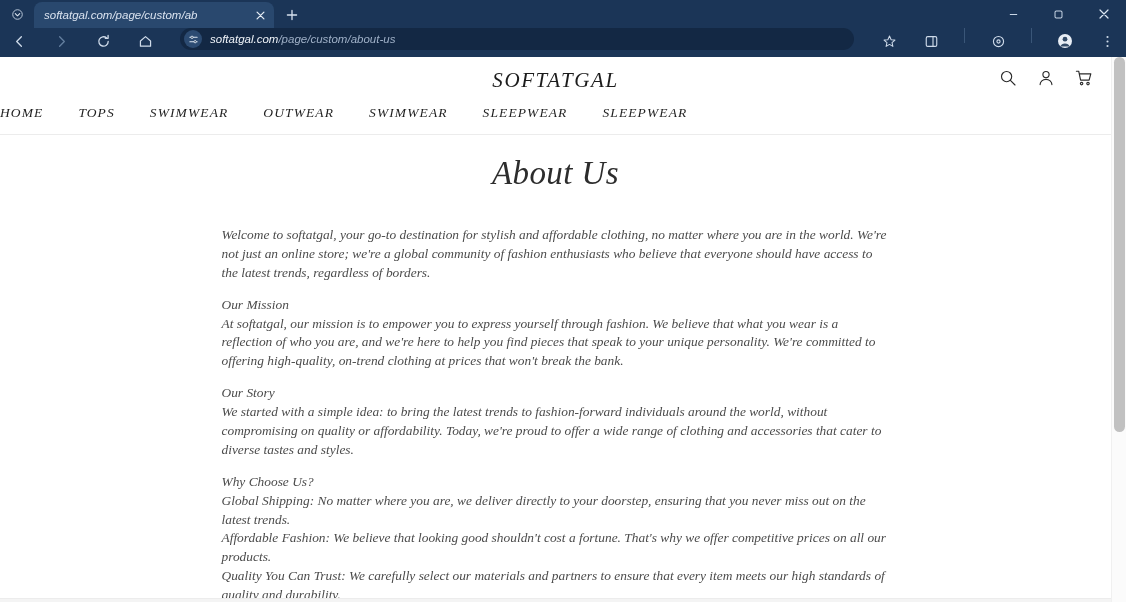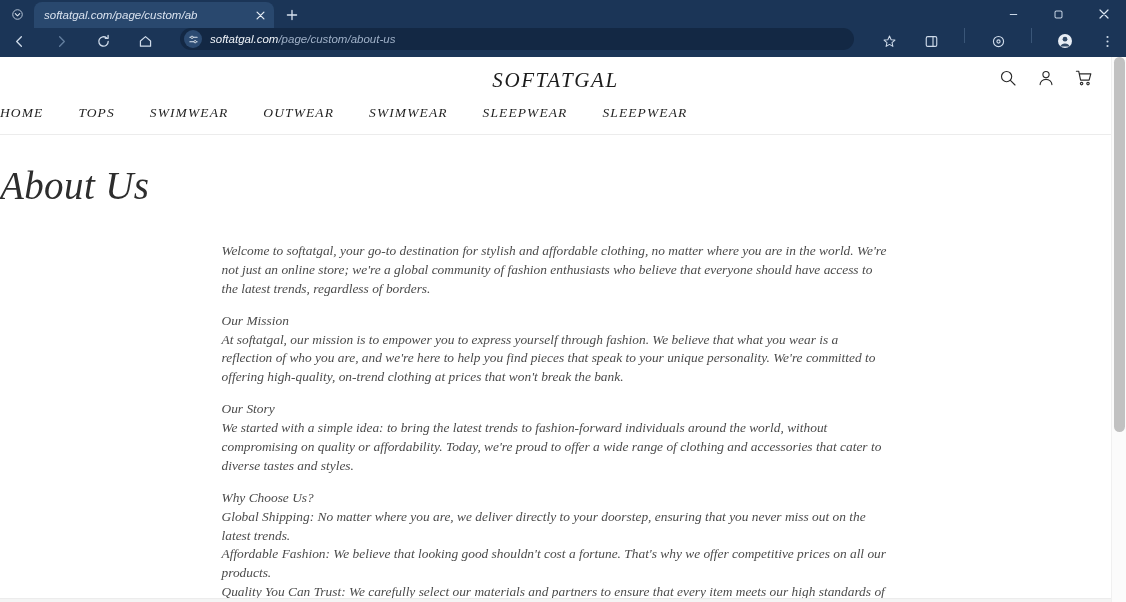--- a/index.html
+++ b/index.html
@@ -179,26 +179,26 @@
     top: 12px;
     display: flex;
     align-items: center;
     gap: 20px;
   }
   .hicon { width: 18px; height: 18px; display: block; }
 
   
   .content { padding: 0 0 0 0; }
   .page-title {
-    text-align: left;
+    text-align: center;
     font-family: "Liberation Serif", serif;
     font-weight: 400;
-    font-size: 39px;
+    font-size: 33px;
     color: #2d2d2d;
-    margin-top: 28px;
+    margin-top: 20px;
     letter-spacing: 0.4px;
   }
   .article {
     width: 668px;
     margin: 0 auto;
     padding-top: 34px;
     font-family: "Liberation Serif", serif;
     font-size: 13.4px;
     line-height: 1.41;
     color: #4b4b4b;

